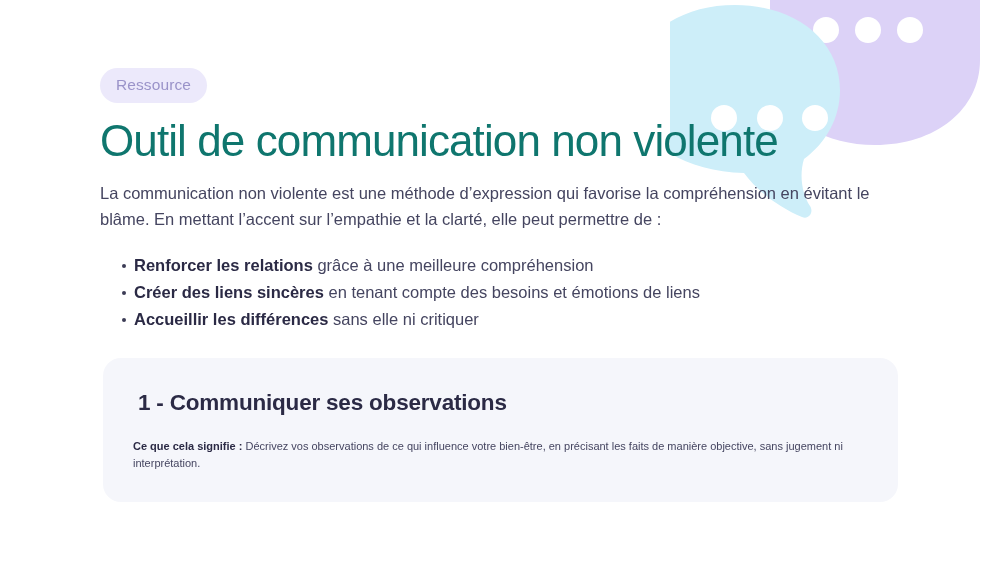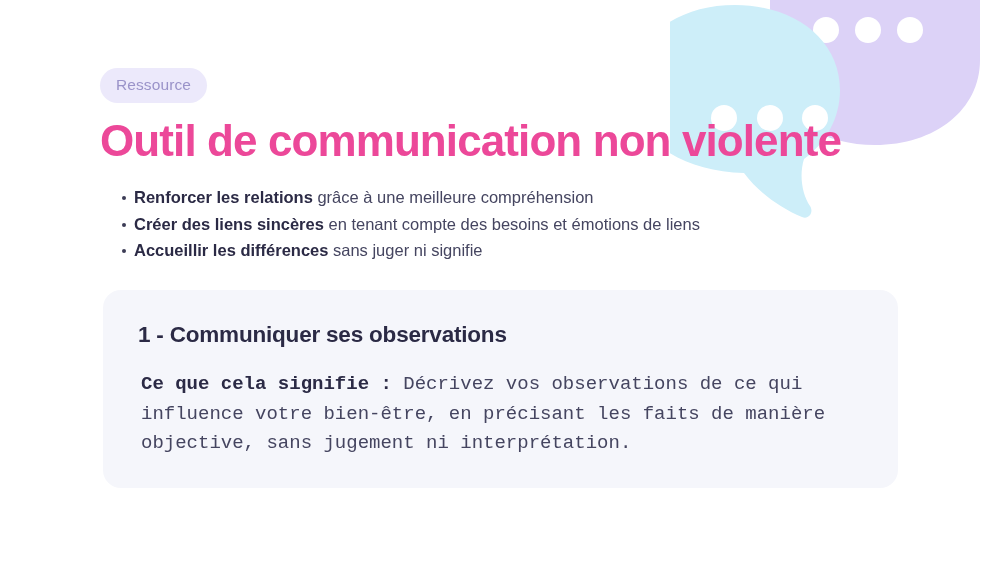--- a/index.html
+++ b/index.html
@@ -52,22 +52,22 @@
     padding: 9px 16px 10px 16px;
     border-radius: 999px;
     margin-top: 68px;
     letter-spacing: 0.1px;
   }
 
   h1.title {
     margin: 14px 0 0 0;
     font-size: 44px;
     line-height: 1.08;
-    font-weight: bold;
-    color: #ec4899;
+    font-weight: normal;
+    color: #0f766e;
     letter-spacing: -0.9px;
     max-width: 800px;
   }
 
   p.para {
     margin: 17px 0 0 0;
     font-size: 16.5px;
     line-height: 1.55;
     color: #454560;
     max-width: 800px;
@@ -111,25 +111,24 @@
   }
   .card h2 {
     margin: 5px;
     font-size: 22.5px;
     line-height: 1.2;
     font-weight: bold;
     color: #2b2a45;
     letter-spacing: -0.2px;
   }
   .card p {
-    margin: 22px 0 0 8px;
-    font-size: 19px;
+    margin: 22px 0 0 0;
+    font-size: 11px;
     line-height: 1.55;
     color: #454560;
-    font-family: Liberation Mono, monospace;
   }
   .card p b {
     color: #2b2a45;
     font-weight: bold;
   }
 </style>
 </head>
 <body>
 
 <div id="page">
@@ -170,30 +169,31 @@
       </g>
     </svg>
   </div>
 
   <div class="content">
 
     <span class="badge">Ressource</span>
 
     <h1 class="title">Outil de communication non violente</h1>
 
+    <p class="para">La communication non violente est une méthode d’expression qui favorise la compréhension en évitant le blâme. En mettant l’accent sur l’empathie et la clarté, elle peut permettre de :</p>
 
     <ul class="bullets">
       <li>
         <b>Renforcer les relations</b><span> grâce à une meilleure compréhension</span>
       </li>
       <li>
         <b>Créer des liens sincères</b><span> en tenant compte des besoins et émotions de liens</span>
       </li>
       <li>
-        <b>Accueillir les différences</b><span> sans juger ni signifie</span>
+        <b>Accueillir les différences</b><span> sans elle ni critiquer</span>
       </li>
     </ul>
 
 
     <div class="card">
       <h2>1 - Communiquer ses observations</h2>
       <p>
         <b>Ce que cela signifie :</b><span> Décrivez vos observations de ce qui influence votre bien-être, en précisant les faits de manière objective, sans jugement ni interprétation.</span>
       </p>
     </div>

